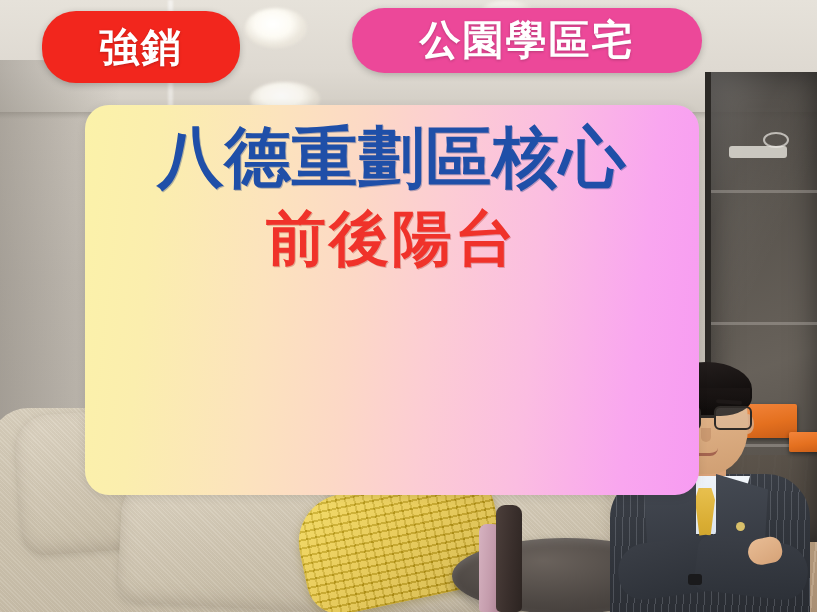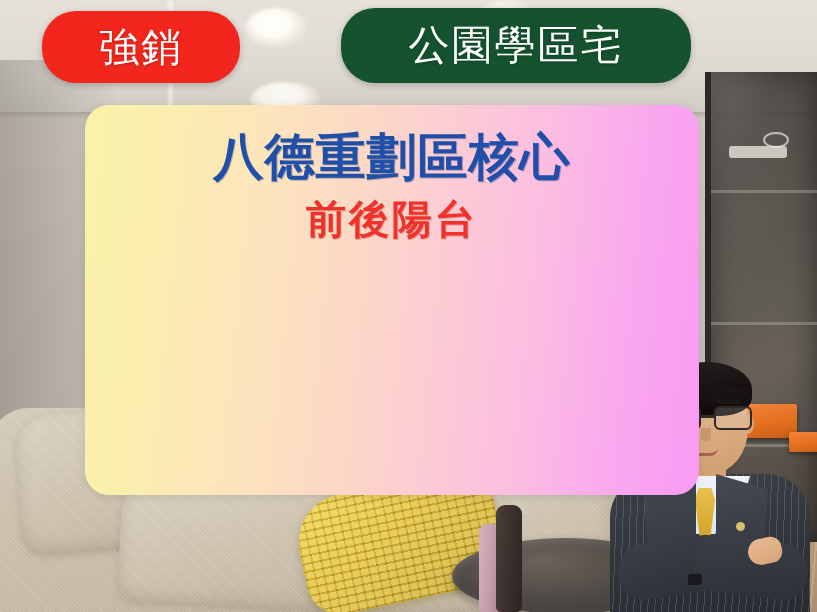--- a/index.html
+++ b/index.html
@@ -230,32 +230,32 @@
     transform: rotate(-12deg);
   }
   .p-watch { position:absolute; left:88px; top:222px; width:14px; height:11px; border-radius:3px; background:#1a1a1c; }
 
   
   .badge {
     position:absolute;
     display:flex; align-items:center; justify-content:center;
     border-radius: 34px;
     color:#ffffff;
-    font-weight: 400;
+    font-weight: 700;
     letter-spacing: 2px;
     text-shadow: 0 1px 3px rgba(0,0,0,.22);
     box-shadow: 0 2px 7px rgba(0,0,0,.22);
   }
   #badge-red {
     left:42px; top:11px; width:198px; height:72px;
     background:#f2261d; font-size:40px;
   }
   #badge-green {
-    left:341px; top:8px; width:350px; height:75px;
-    background:#14532d; font-size:41px;
+    left:352px; top:8px; width:350px; height:65px;
+    background:#ec4899; font-size:41px;
   }
 
   
   #headline-panel {
     position:absolute; left:85px; top:105px; width:614px; height:390px;
     border-radius: 24px;
     background: linear-gradient(96deg,
       #fbf2a9 0%,
       #fbeeae 12%,
       #fce3bd 30%,
@@ -270,33 +270,33 @@
     padding-top: 14px;
     overflow:hidden;
   }
   .hl {
     width:100%; text-align:center;
     font-weight: 900;
     line-height: 1.04;
     white-space: nowrap;
   }
   #hl-1 {
-    font-size: 50px; color:#1f4fa8;
+    font-size: 66px; color:#1f4fa8;
     letter-spacing: 1px;
-    margin-top: 12px;
+    margin-top: 4px;
     text-shadow: 1px 1px 0 rgba(10,40,110,.30);
   }
   #hl-2 {
     font-size: 64px; color:#0d0d0d;
     letter-spacing: 0px;
     margin-top: 16px;
     text-shadow: 1px 1px 0 rgba(0,0,0,.25);
   }
   #hl-3 {
-    font-size: 40px; color:#f0322a;
+    font-size: 60px; color:#f0322a;
     letter-spacing: 3px;
     margin-top: 16px;
     text-shadow: 1px 1px 0 rgba(150,20,15,.28);
   }
   #hl-4 {
     font-size: 60px; color:#16409a;
     letter-spacing: 1px;
     margin-top: 14px;
     text-shadow: 1px 1px 0 rgba(10,30,90,.30);
   }

